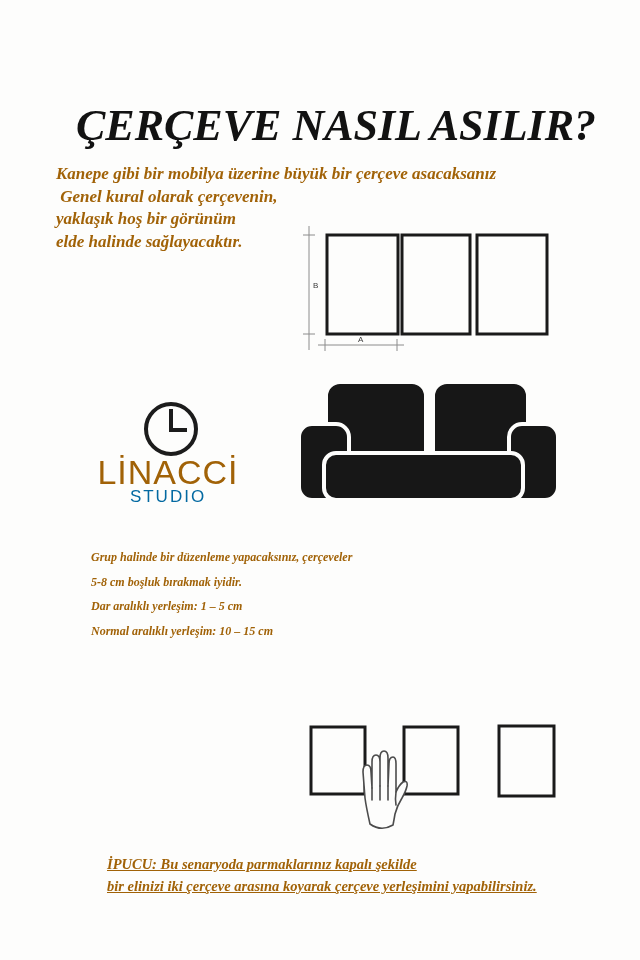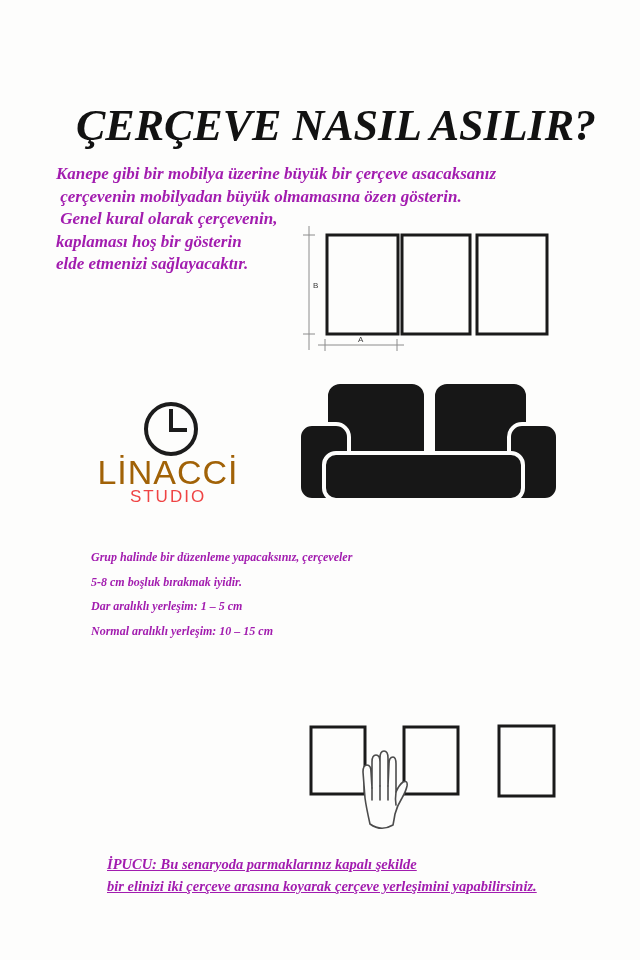--- a/index.html
+++ b/index.html
@@ -16,56 +16,55 @@
     left:0;top:84px;width:640px;
     margin:16px;
     text-align:center;
     font-family:"Liberation Serif", serif;
     font-style:italic;
     font-weight:bold;
     font-size:44px;
     letter-spacing:0px;
     color:#121212;
   }
-  .textblock{position:absolute;font-style:italic;font-weight:bold;color:#a21caf;}
+  .textblock{position:absolute;font-style:italic;font-weight:bold;color:#a16207;}
   .textblock .line{white-space:pre;}
   .intro{left:56px;top:163px;font-size:17px;line-height:22.5px;}
   .grouping{left:91px;top:545px;font-size:12px;line-height:24.5px;}
   .tip{left:107px;top:853px;font-size:14.5px;line-height:22px;text-decoration:underline;}
   .abs{position:absolute;}
   .logo-name{
     position:absolute;left:88px;top:456px;width:160px;
     text-align:center;
     font-family:"Liberation Sans", sans-serif;
     font-weight:400;font-size:34px;letter-spacing:1px;
     color:#a16207;line-height:32px;
   }
   .logo-sub{
     position:absolute;left:88px;top:488px;width:160px;
     text-align:center;
     font-family:"Liberation Sans", sans-serif;
     font-weight:400;font-size:17px;letter-spacing:2px;
-    color:#ef4444;line-height:18px;
+    color:#0369a1;line-height:18px;
   }
   svg{display:block;}
   .dimtext{font-family:"Liberation Sans", sans-serif;font-size:8px;fill:#3a3a3a;}
 </style>
 </head>
 <body>
 
 <div class="page">
 
   <h1 class="title">ÇERÇEVE NASIL ASILIR?</h1>
 
   <div class="textblock intro">
     <div class="line">Kanepe gibi bir mobilya üzerine büyük bir çerçeve asacaksanız</div>
-    <div class="line"> çerçevenin mobilyadan büyük olmamasına özen gösterin.</div>
     <div class="line"> Genel kural olarak çerçevenin,</div>
-    <div class="line">kaplaması hoş bir gösterin</div>
-    <div class="line">elde etmenizi sağlayacaktır.</div>
+    <div class="line">yaklaşık hoş bir görünüm</div>
+    <div class="line">elde halinde sağlayacaktır.</div>
   </div>
 
   <div class="abs" style="left:300px;top:222px;">
     <svg width="260" height="132" viewBox="0 0 260 132">
 
       <g stroke="#8c8c8c" stroke-width="1">
         <line x1="9" y1="4" x2="9" y2="128"></line>
         <line x1="3" y1="13" x2="15" y2="13"></line>
         <line x1="3" y1="112" x2="15" y2="112"></line>
       </g>

